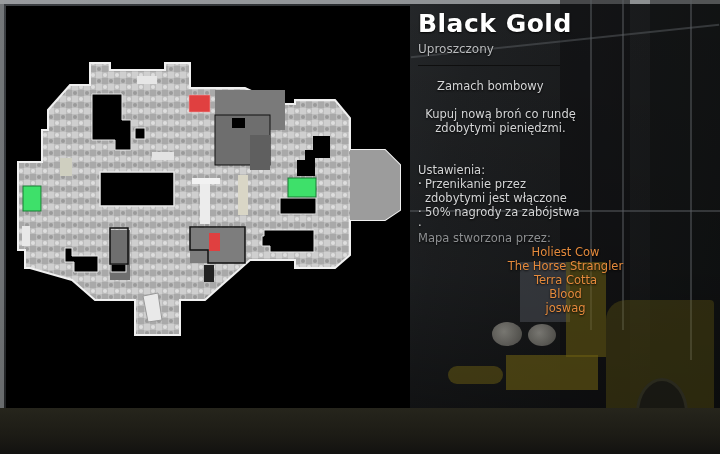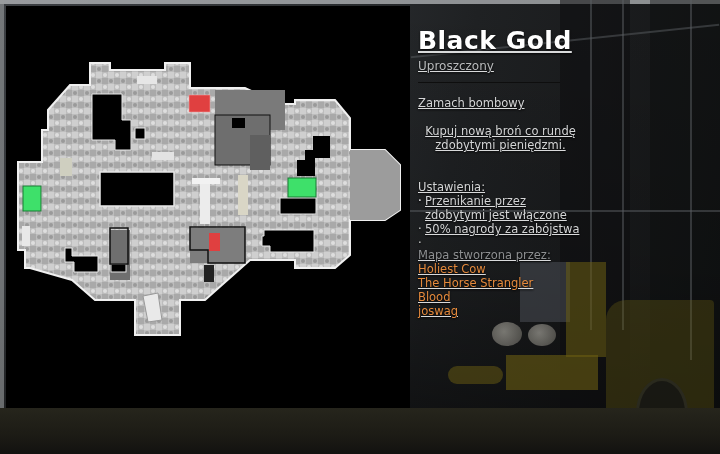--- a/index.html
+++ b/index.html
@@ -25,38 +25,37 @@
 
     
     .map-panel {
       position: absolute; left: 6px; top: 6px; width: 404px; height: 402px;
       background: #000;
     }
     .map-svg { position:absolute; left:0; top:0; }
 
     
     .info {
-      position: absolute; left: 418px; top: 26px; width: 295px;
+      position: absolute; left: 418px; top: 9px; width: 295px;
       color: #d9dadb;
       text-shadow: 0 1px 2px rgba(0,0,0,.9);
-      text-decoration: underline;
     }
     .map-title {
       font-family: "DejaVu Sans", sans-serif; font-weight: bold;
       font-size: 25px; color: #ffffff; letter-spacing: 0.5px; line-height: 30px;
     }
     .map-subtitle { font-size: 12px; color: #b9bbbd; margin-top: 3px; line-height: 15px; }
     .divider { width: 142px; height: 1px; background: #0e0e0e; margin-top: 8px; }
-    .mode { font-size: 11.5px; margin-top: 13px; line-height: 14px; color:#d4d5d6; }
+    .mode { font-size: 11.5px; margin-top: 13px; line-height: 14px; color:#d4d5d6;margin-left:19px; }
     .desc { font-size: 11.5px; margin-top: 14px; line-height: 14px; color:#d4d5d6;text-align:center; }
     .settings { margin-top: 28px; font-size: 11.5px; line-height: 14px; color:#d4d5d6; }
     .settings .item { position: relative; padding-left: 7px; }
     .settings .item .bullet { position:absolute; left:0; top:0; }
     .authors-label { margin-top: 12px; font-size: 11.5px; line-height: 14px; color: #8e9092; }
-    .author { font-size: 11.5px; line-height: 14px; color: #e58a3c; }
+    .author { font-size: 11.5px; line-height: 14px; color: #e58a3c; text-align: center; }
   </style>
 </head>
 <body>
 
 <div class="scene">
   <div class="frame-top"></div>
   <div class="frame-left"></div>
 
   <div class="struct" style="left:560px;top:0;width:70px;height:454px;opacity:.55;"></div>
   <div class="struct" style="left:650px;top:0;width:70px;height:454px;opacity:.45;"></div>
@@ -154,16 +153,17 @@
     </div>
     <div class="item">
       <span class="bullet">·</span>
     </div>
   </div>
 
   <div class="authors-label">Mapa stworzona przez:</div>
   <div>
     <div class="author">Holiest Cow</div>
     <div class="author">The Horse Strangler</div>
+    <div class="author">Terra Cotta</div>
     <div class="author">Blood</div>
     <div class="author">joswag</div>
   </div>
 </div>
 
 </body></html>

